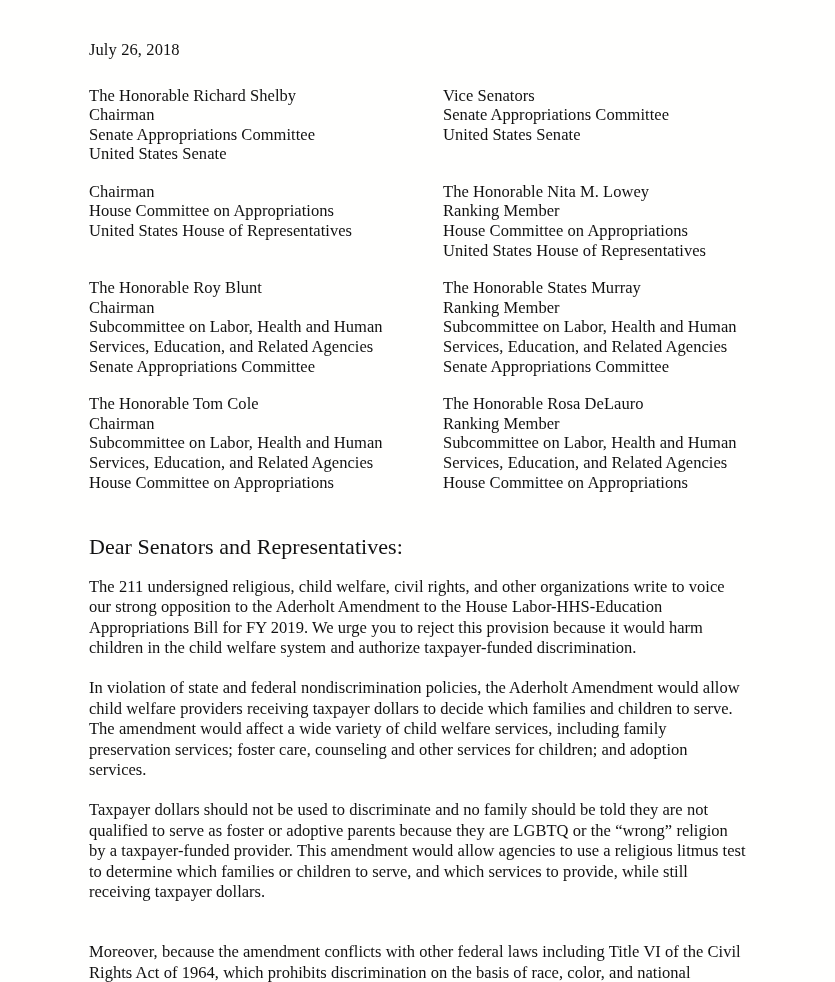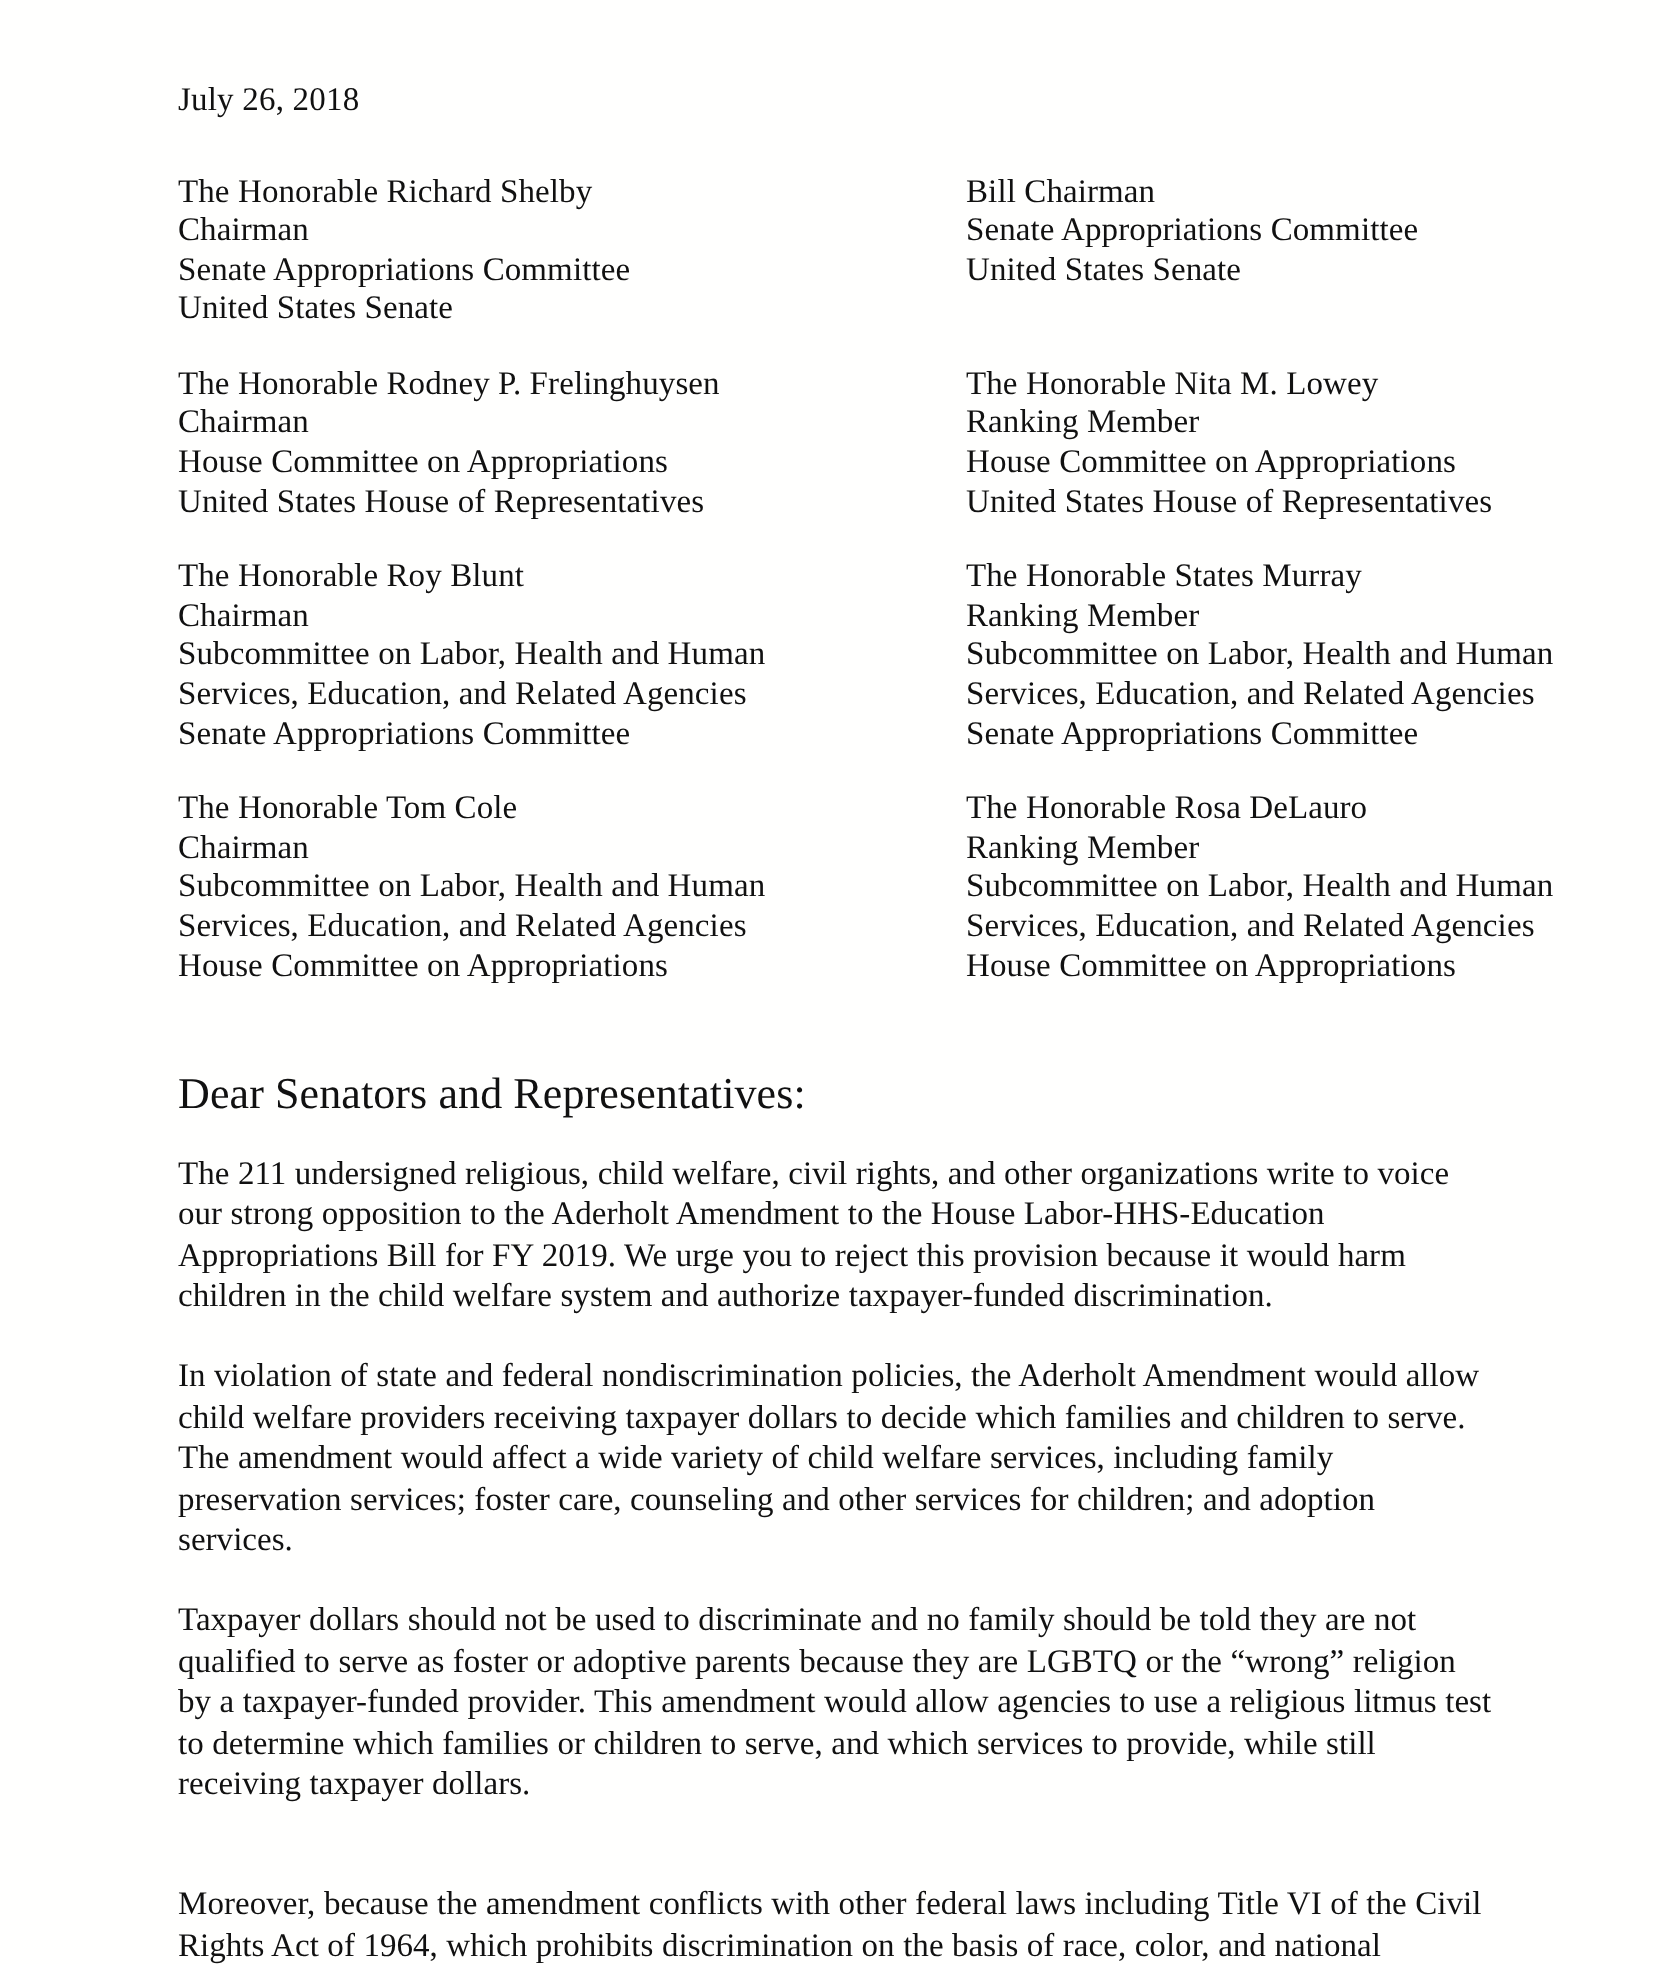--- a/index.html
+++ b/index.html
@@ -29,21 +29,20 @@
     letter-spacing: 0.1px;
     margin: 0 0 26px 0;
   }
   .recipients {
     margin: 0;
   }
   .recipient-row {
     display: flex;
     flex-direction: row;
     margin-bottom: 18px;
-    gap: 40px;
   }
   .recipient-row:last-child {
     margin-bottom: 0;
   }
   .recipient-block {
     font-size: 16.5px;
     line-height: 19.6px;
     letter-spacing: 0.05px;
     white-space: nowrap;
   }
@@ -90,29 +89,28 @@
   <div class="recipients">
 
     <div class="recipient-row">
       <div class="recipient-block col-left">
         <span class="recipient-line">The Honorable Richard Shelby</span>
         <span class="recipient-line">Chairman</span>
         <span class="recipient-line">Senate Appropriations Committee</span>
         <span class="recipient-line">United States Senate</span>
       </div>
       <div class="recipient-block col-right">
-        <span class="recipient-line">Bill Chairman</span>
+        <span class="recipient-line">Vice Senators</span>
         <span class="recipient-line">Senate Appropriations Committee</span>
         <span class="recipient-line">United States Senate</span>
       </div>
     </div>
 
     <div class="recipient-row">
       <div class="recipient-block col-left">
-        <span class="recipient-line">The Honorable Rodney P. Frelinghuysen</span>
         <span class="recipient-line">Chairman</span>
         <span class="recipient-line">House Committee on Appropriations</span>
         <span class="recipient-line">United States House of Representatives</span>
       </div>
       <div class="recipient-block col-right">
         <span class="recipient-line">The Honorable Nita M. Lowey</span>
         <span class="recipient-line">Ranking Member</span>
         <span class="recipient-line">House Committee on Appropriations</span>
         <span class="recipient-line">United States House of Representatives</span>
       </div>

